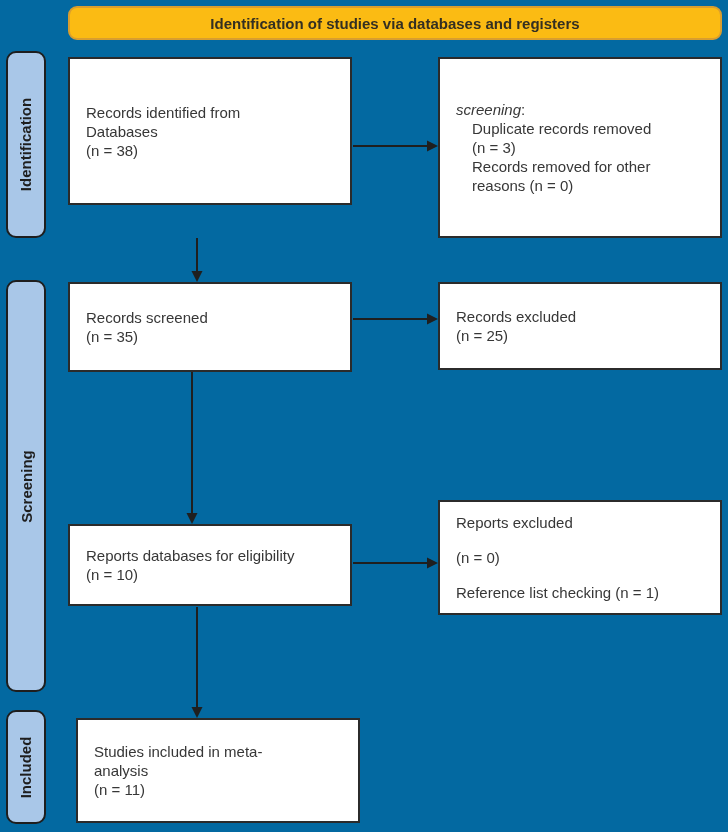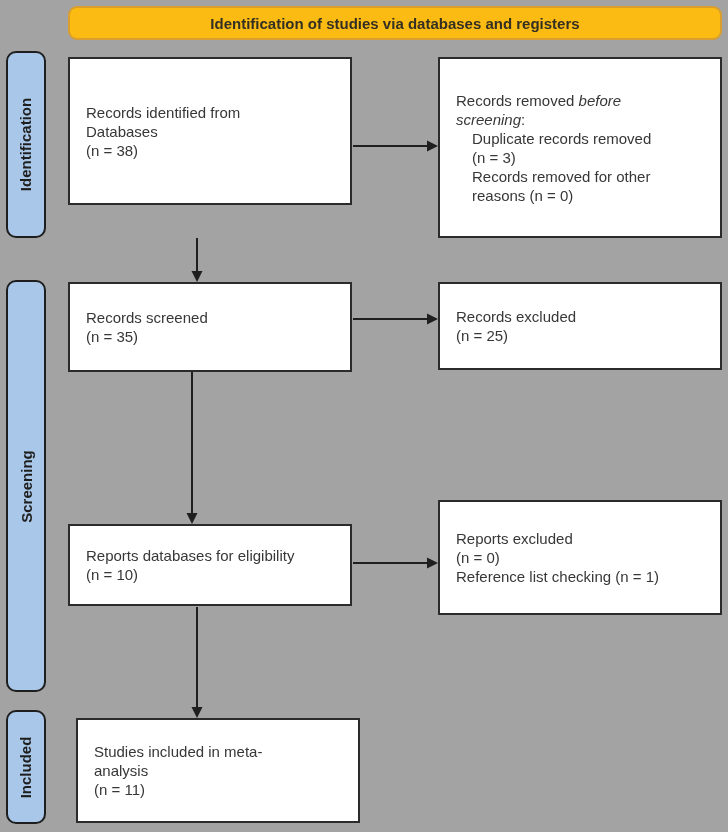--- a/index.html
+++ b/index.html
@@ -7,21 +7,21 @@
     --banner-border:#D99E2E;
     --sidebar-bg:#A9C7E8;
     --dark-border:#2B2B2B;
     --text-color:#373737;
     --arrow-color:#1F1F1F;
   }
   html,body{margin:0;padding:0;background:#fff;}
   .canvas{
     position:relative;
     width:728px;height:832px;
-    background:#a3a3a3;
+    background:#0369a1;
     font-family:"Liberation Sans","DejaVu Sans",sans-serif;
     color:var(--text-color);
     overflow:hidden;
   }
   svg.arrow-layer{position:absolute;left:0;top:0;width:728px;height:832px;pointer-events:none;}
   .banner{
     position:absolute;left:68px;top:6px;width:654px;height:34px;
     background:var(--banner-bg);
     border:2px solid var(--banner-border);
     border-radius:9px;
@@ -54,21 +54,21 @@
   .flow-box .line{white-space:nowrap;}
   .flow-box .line.indent{margin-left:16px;}
   .flow-box .it{font-style:italic;}
   .col-left{left:68px;width:284px;}
   .col-right{left:438px;width:284px;}
   #box-0{top:57px;height:148px;}
   #box-1{top:57px;height:181px;}
   #box-2{top:282px;height:90px;}
   #box-3{top:282px;height:88px;}
   #box-4{top:524px;height:82px;}
-  #box-5{top:500px;height:115px;}
+  #box-5{top:500px;height:115px;gap:16px;}
   #box-6{top:718px;height:105px;margin-left:8px;}
   #side-0{top:51px;height:187px;}
   #side-1{top:280px;height:412px;}
   #side-2{top:710px;height:114px;}
 </style>
 </head>
 <body>
 
 <div class="canvas">
 
@@ -112,21 +112,20 @@
   <div class="side-label" id="side-2">
     <span>Included</span>
   </div>
 
   <div class="flow-box col-left" id="box-0">
       <div class="line"><span>Records identified from</span></div>
       <div class="line"><span>Databases</span></div>
       <div class="line"><span>(n = 38)</span></div>
     </div>
   <div class="flow-box col-right" id="box-1">
-      <div class="line"><span>Records removed </span><span class="it">before</span></div>
       <div class="line"><span class="it">screening</span><span>:</span></div>
       <div class="line indent"><span>Duplicate records removed</span></div>
       <div class="line indent"><span>(n = 3)</span></div>
       <div class="line indent"><span>Records removed for other</span></div>
       <div class="line indent"><span>reasons (n = 0)</span></div>
     </div>
   <div class="flow-box col-left" id="box-2">
       <div class="line"><span>Records screened</span></div>
       <div class="line"><span>(n = 35)</span></div>
     </div>

